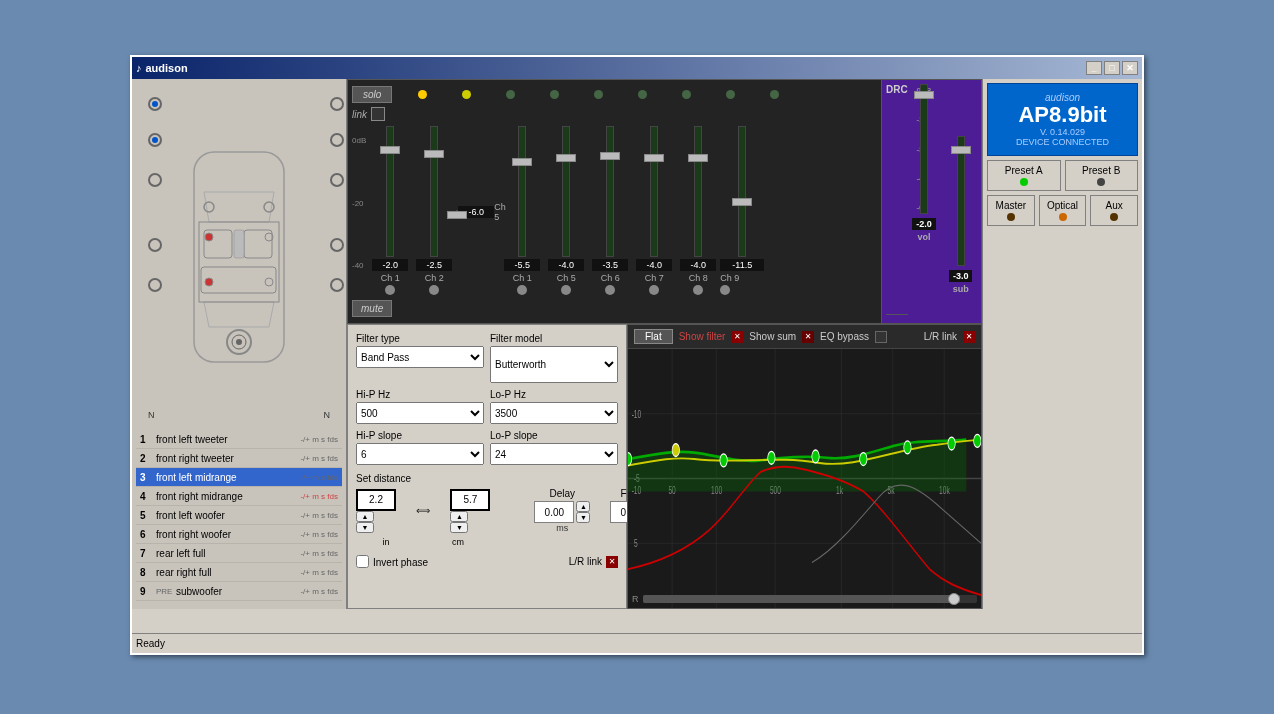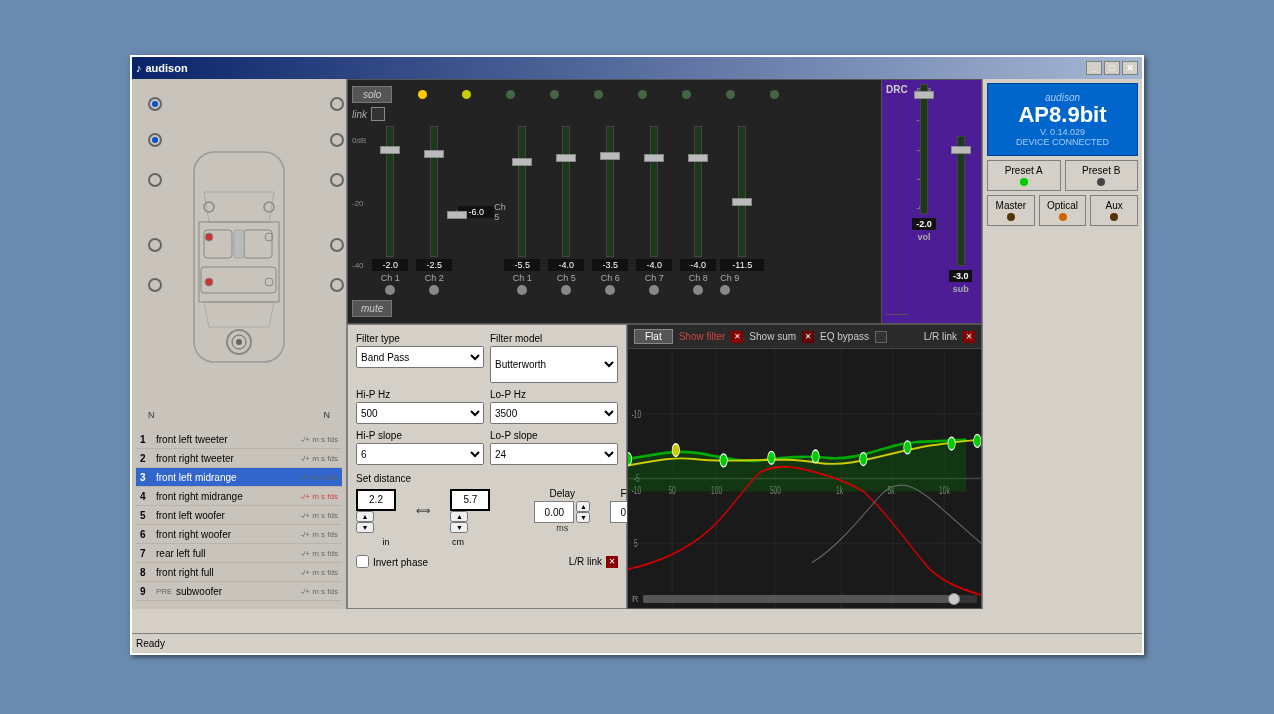--- a/index.html
+++ b/index.html
@@ -391,21 +391,21 @@
           <span class="ch-name">front right woofer</span>
           <span class="ch-controls">-/+ m s fds</span>
         </div>
         <div class="channel-item">
           <span class="ch-num">7</span>
           <span class="ch-name">rear left full</span>
           <span class="ch-controls">-/+ m s fds</span>
         </div>
         <div class="channel-item">
           <span class="ch-num">8</span>
-          <span class="ch-name">front right full</span>
+          <span class="ch-name">rear right full</span>
           <span class="ch-controls">-/+ m s fds</span>
         </div>
         <div class="channel-item">
           <span class="ch-num">9</span>
           <span class="ch-pre" style="color:#666; font-size:8px;">PRE</span>
           <span class="ch-name">subwoofer</span>
           <span class="ch-controls">-/+ m s fds</span>
         </div>
       </div>
     </div>

